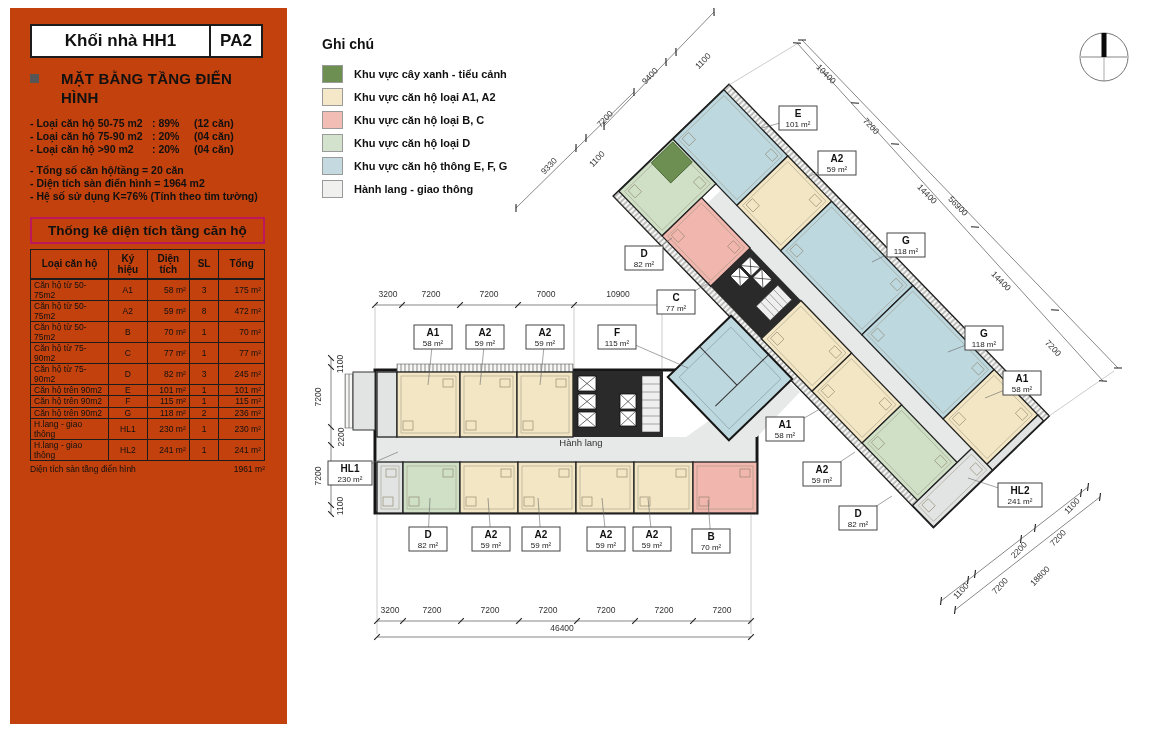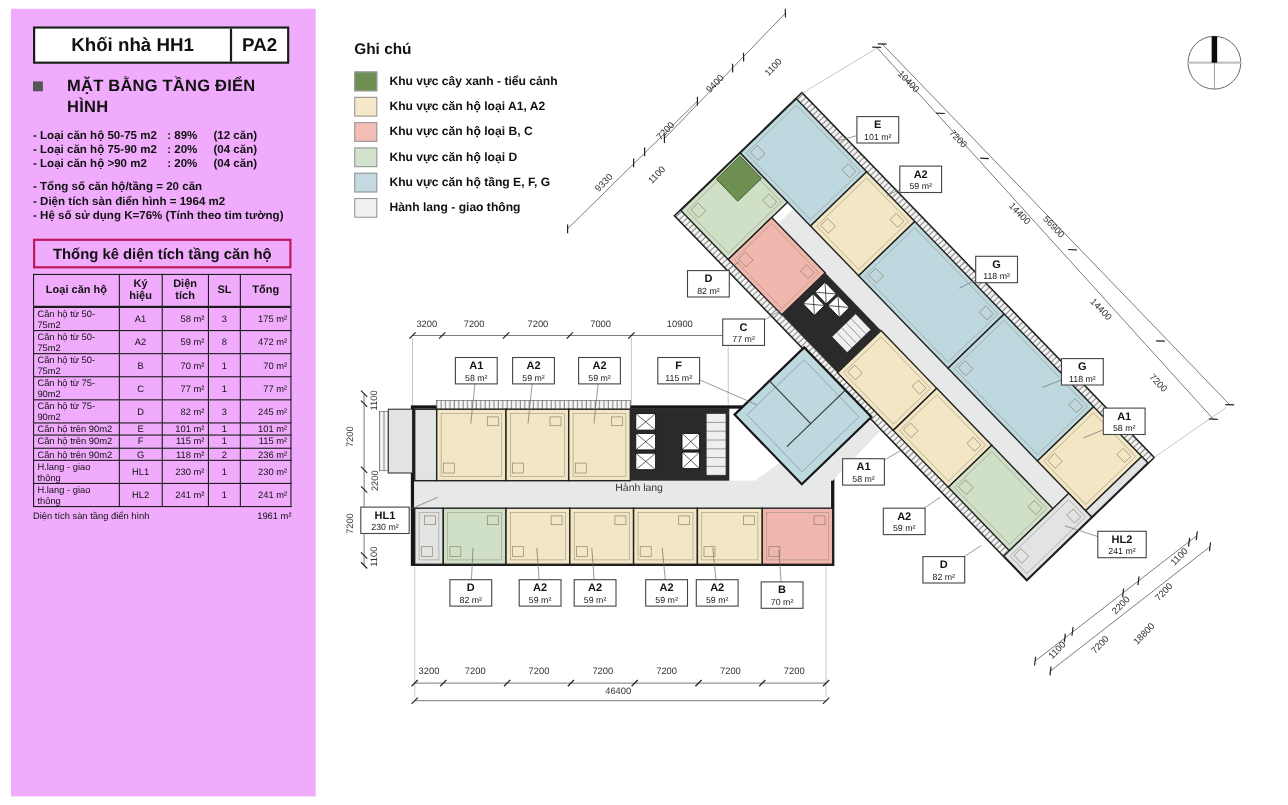--- a/index.html
+++ b/index.html
@@ -1,19 +1,19 @@
 <!DOCTYPE html>
 <html><head>
 <meta charset="utf-8">
 <style>
   html,body{margin:0;padding:0;background:#fff;}
   .page{position:relative;width:1171px;height:732px;background:#ffffff;
         font-family:"Liberation Sans",sans-serif;overflow:hidden;color:#111;}
   
-  .sidebar{position:absolute;left:10px;top:8px;width:277px;height:716px;background:#f0abfc;}
+  .sidebar{position:absolute;left:10px;top:8px;width:277px;height:716px;background:#c2410c;}
   .title-box{display:flex;margin:16px 24px 0 20px;border:2px solid #1c1c1c;background:#fff;height:30px;}
   .title-box .block{flex:1;display:flex;align-items:center;justify-content:center;
         font-weight:bold;font-size:17px;border-right:2px solid #1c1c1c;}
   .title-box .variant{width:50px;display:flex;align-items:center;justify-content:center;
         font-weight:bold;font-size:17px;}
   .section-head{display:flex;margin:12px 20px 0 20px;gap:22px;}
   .section-head .bullet{width:9px;height:9px;background:#565656;margin-top:4px;flex:none;}
   .section-head .txt{font-weight:bold;font-size:15px;line-height:1.25;letter-spacing:.2px;}
   .stats{margin:9px 0 0 20px;font-size:10.5px;font-weight:bold;line-height:13px;}
   .stat-row{display:flex;}
@@ -185,21 +185,21 @@
     <div class="legend-item">
       <span class="sw" style="background: rgb(242, 189, 180);"></span>
       <span class="lab">Khu vực căn hộ loại B, C</span>
     </div>
     <div class="legend-item">
       <span class="sw" style="background: rgb(211, 226, 204);"></span>
       <span class="lab">Khu vực căn hộ loại D</span>
     </div>
     <div class="legend-item">
       <span class="sw" style="background: rgb(196, 217, 224);"></span>
-      <span class="lab">Khu vực căn hộ tầng E, F, G</span>
+      <span class="lab">Khu vực căn hộ thông E, F, G</span>
     </div>
     <div class="legend-item">
       <span class="sw" style="background: rgb(240, 241, 239);"></span>
       <span class="lab">Hành lang - giao thông</span>
     </div>
   </div>
 
   <svg class="plan" width="1171" height="732" viewBox="0 0 1171 732">
     <defs>
       <pattern id="hatch" width="4" height="4" patternUnits="userSpaceOnUse">

